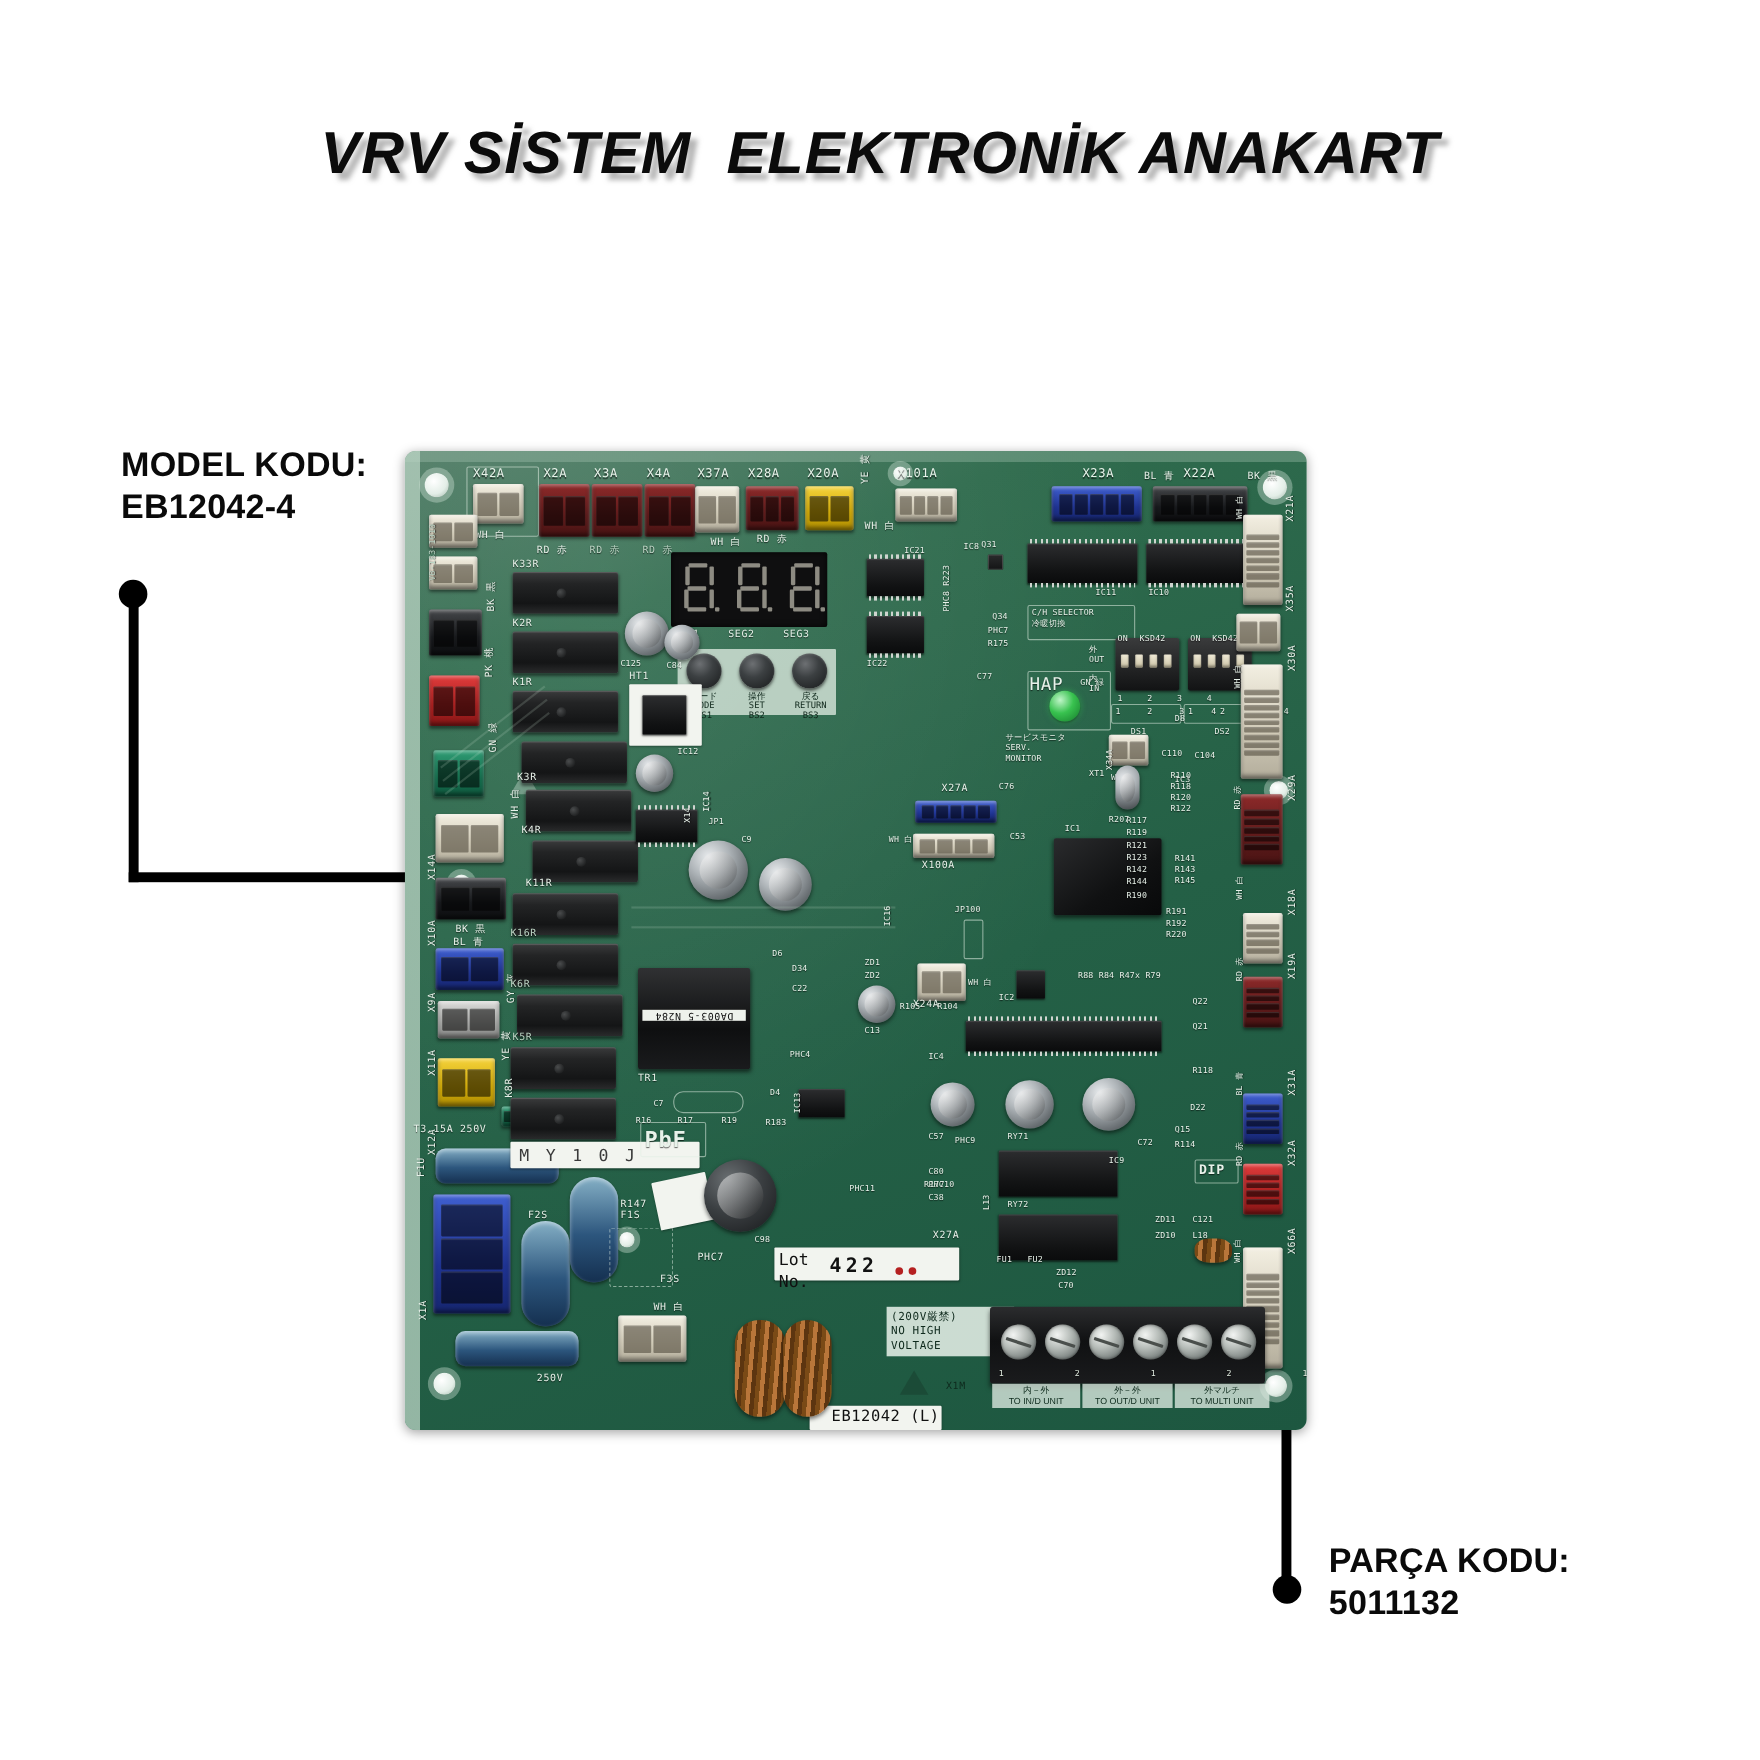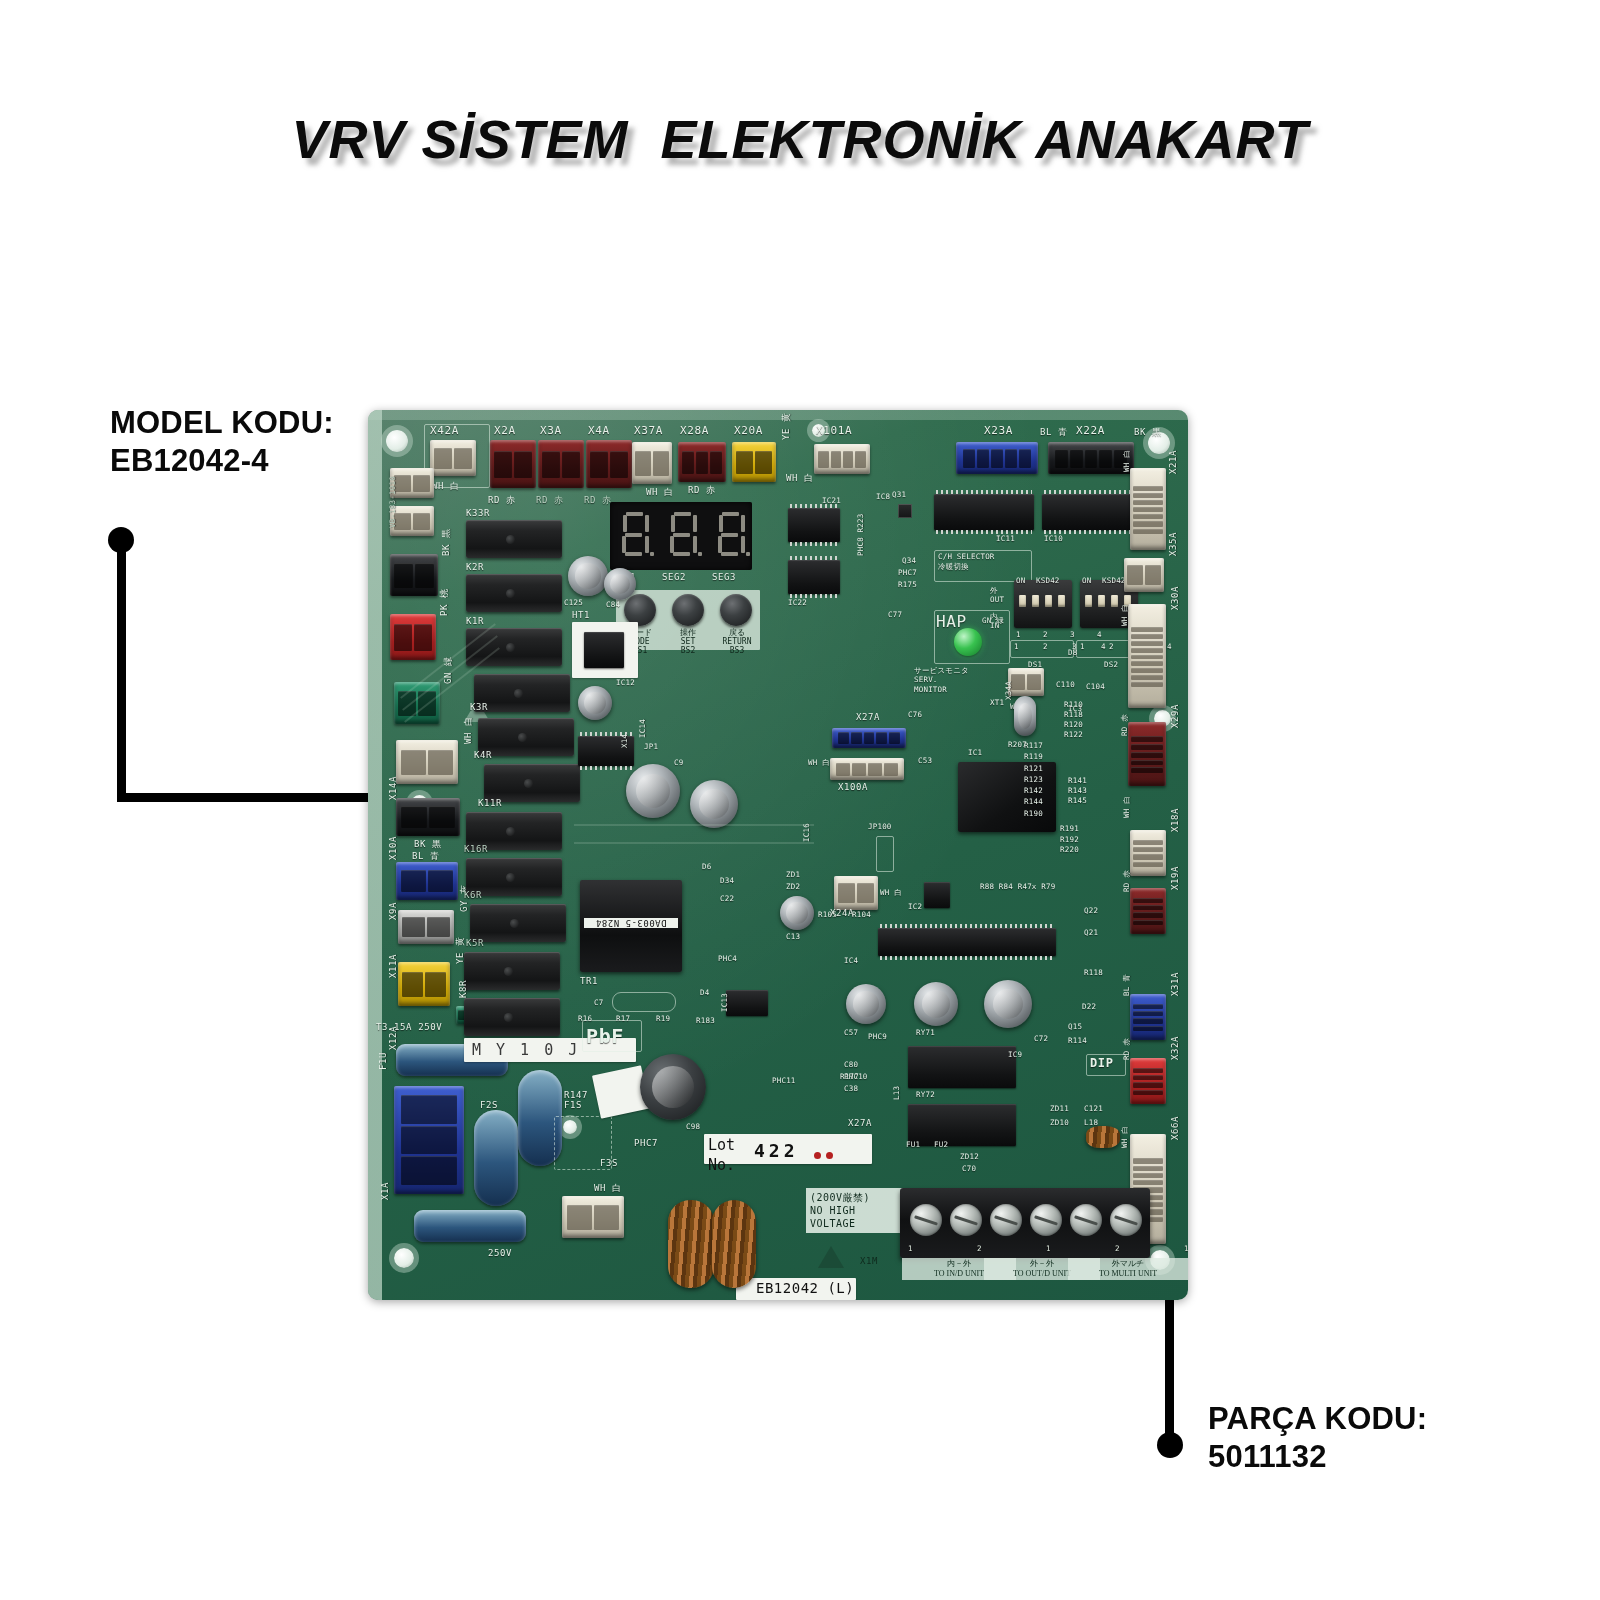--- a/index.html
+++ b/index.html
@@ -131,22 +131,22 @@
 
   
   .tblock{position:absolute;background:linear-gradient(180deg,#2b2c2e 0%,#101112 45%,#1a1b1d 100%);
           border-radius:3px;box-shadow:0 3px 5px rgba(0,0,0,.6);}
   .screw{position:absolute;border-radius:50%;
          background:radial-gradient(circle at 35% 30%,#f2f4f2,#b6bcb8 40%,#7b8280 75%,#4d5350 100%);
          box-shadow:inset 0 0 3px rgba(0,0,0,.6);}
   .screw:after{content:"";position:absolute;left:12%;top:46%;width:76%;height:9%;background:#4a4f4c;border-radius:1px;
          transform:rotate(18deg);}
   .term-lbl{position:absolute;background:rgba(222,235,226,.78);color:#0d2a1c;font-size:8px;
-         font-family:Liberation Serif, serif;text-align:center;line-height:1.25;
-         padding:1px 17px;white-space:pre-line;}
+         font-family:Liberation Sans, sans-serif;text-align:center;line-height:1.25;
+         padding:1px 0;white-space:pre-line;}
 
   
   .fuse{position:absolute;border-radius:9px;
         background:linear-gradient(180deg,rgba(150,190,220,.85),rgba(45,85,130,.92) 55%,rgba(20,45,80,.95));
         box-shadow:inset 0 2px 4px rgba(255,255,255,.45),0 2px 3px rgba(0,0,0,.45);}
 
   
   .tx{position:absolute;background:linear-gradient(180deg,#303133,#0e0f10 60%,#1a1b1d);
       border-radius:2px;box-shadow:0 2px 4px rgba(0,0,0,.6);}
   .txlabel{position:absolute;background:#eef2ec;color:#111;font-size:9px;

